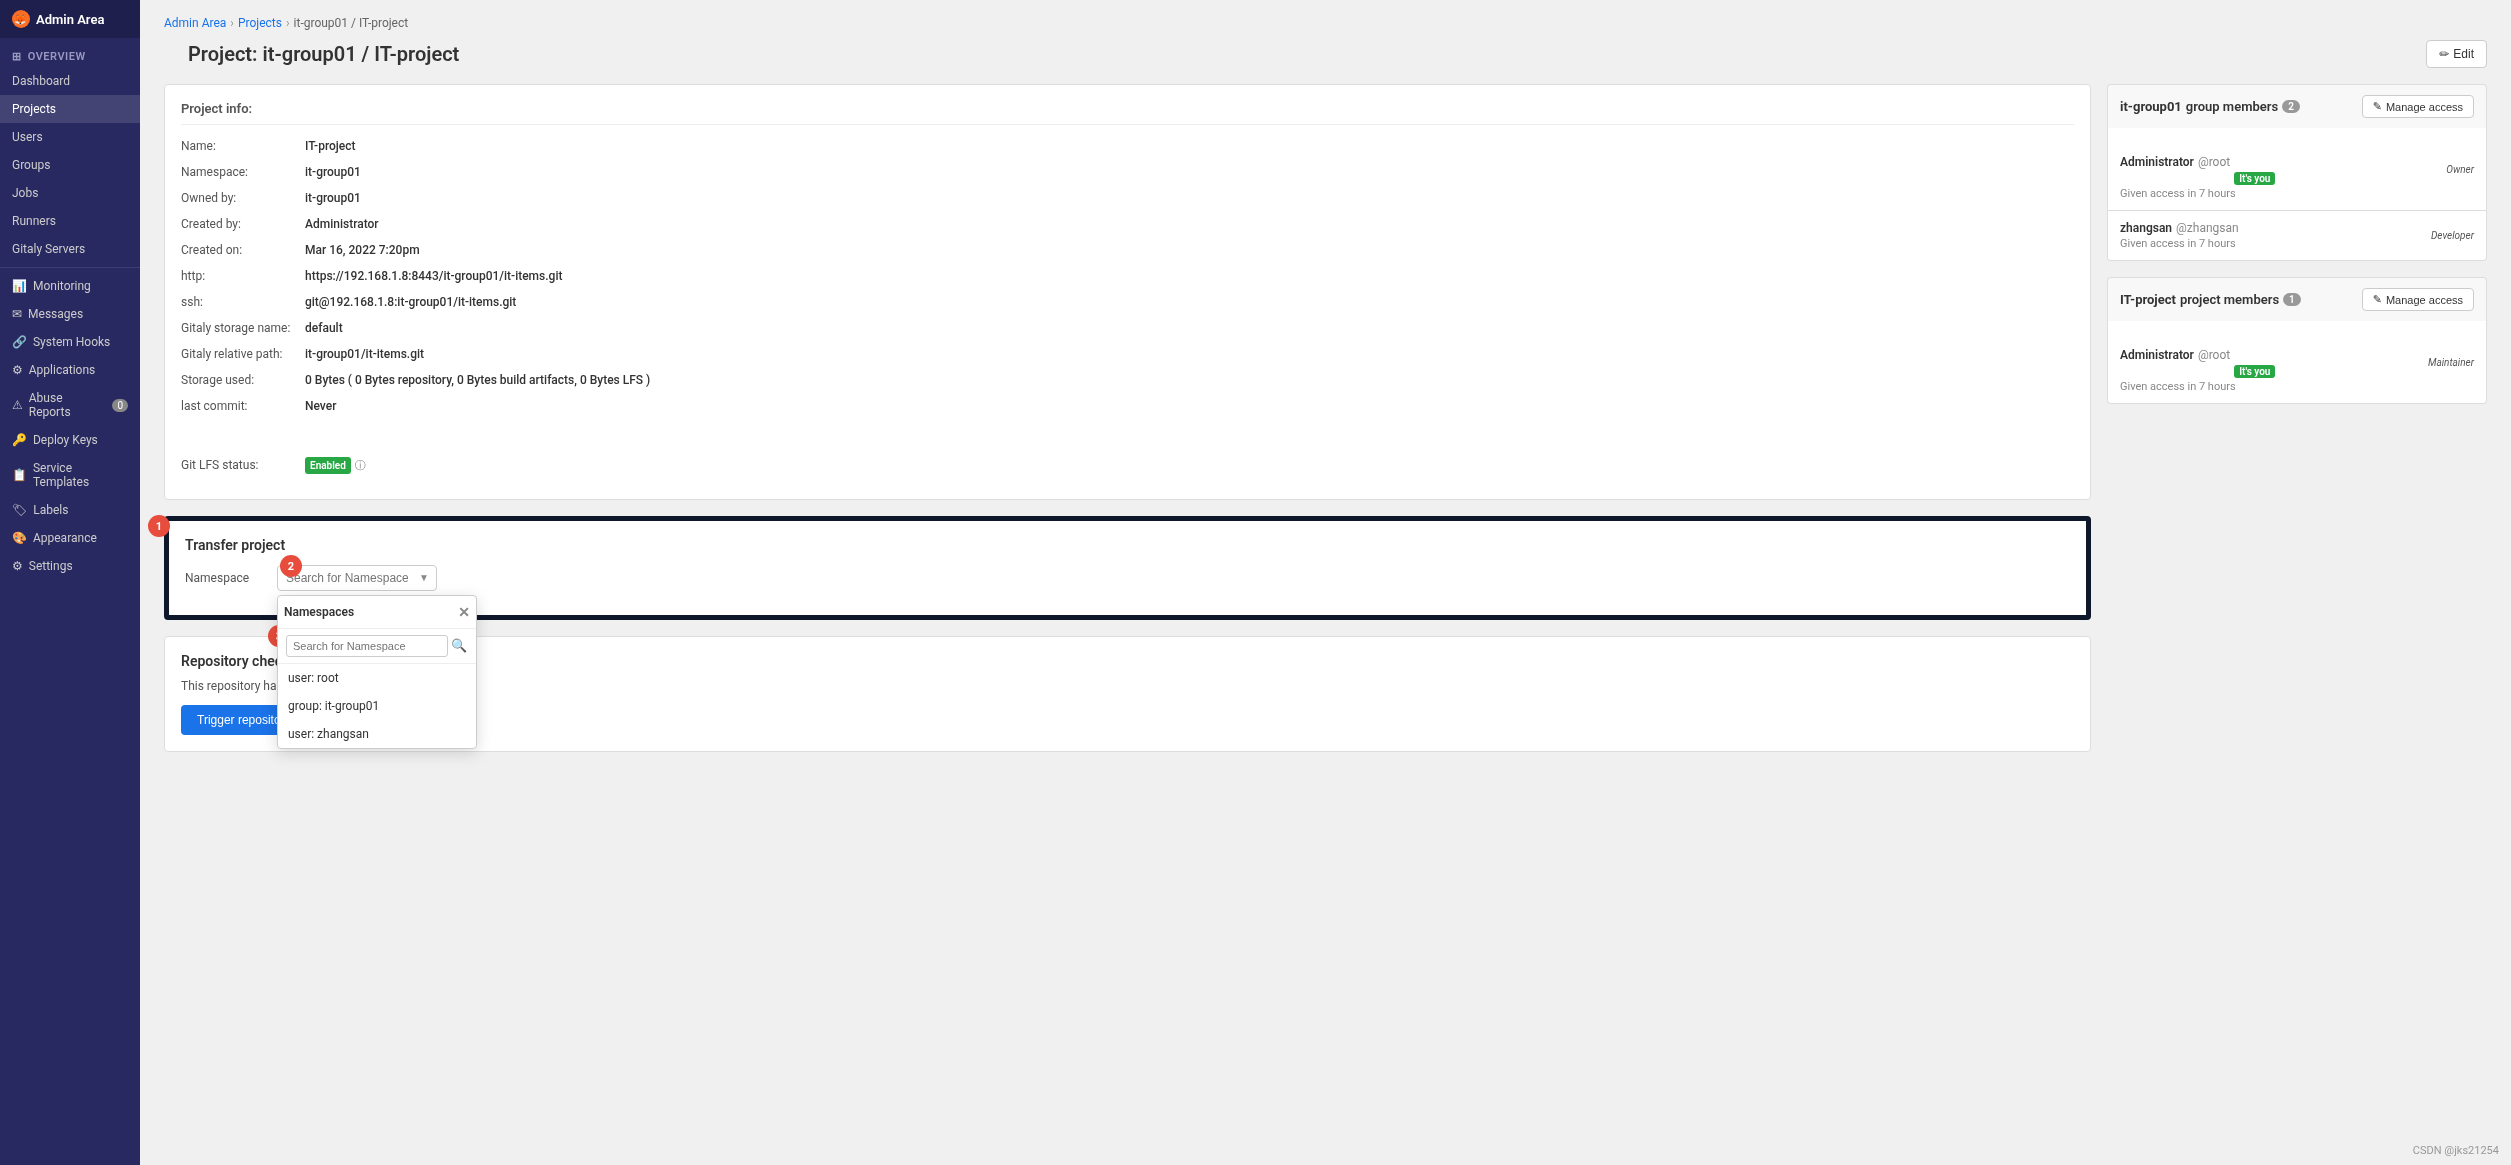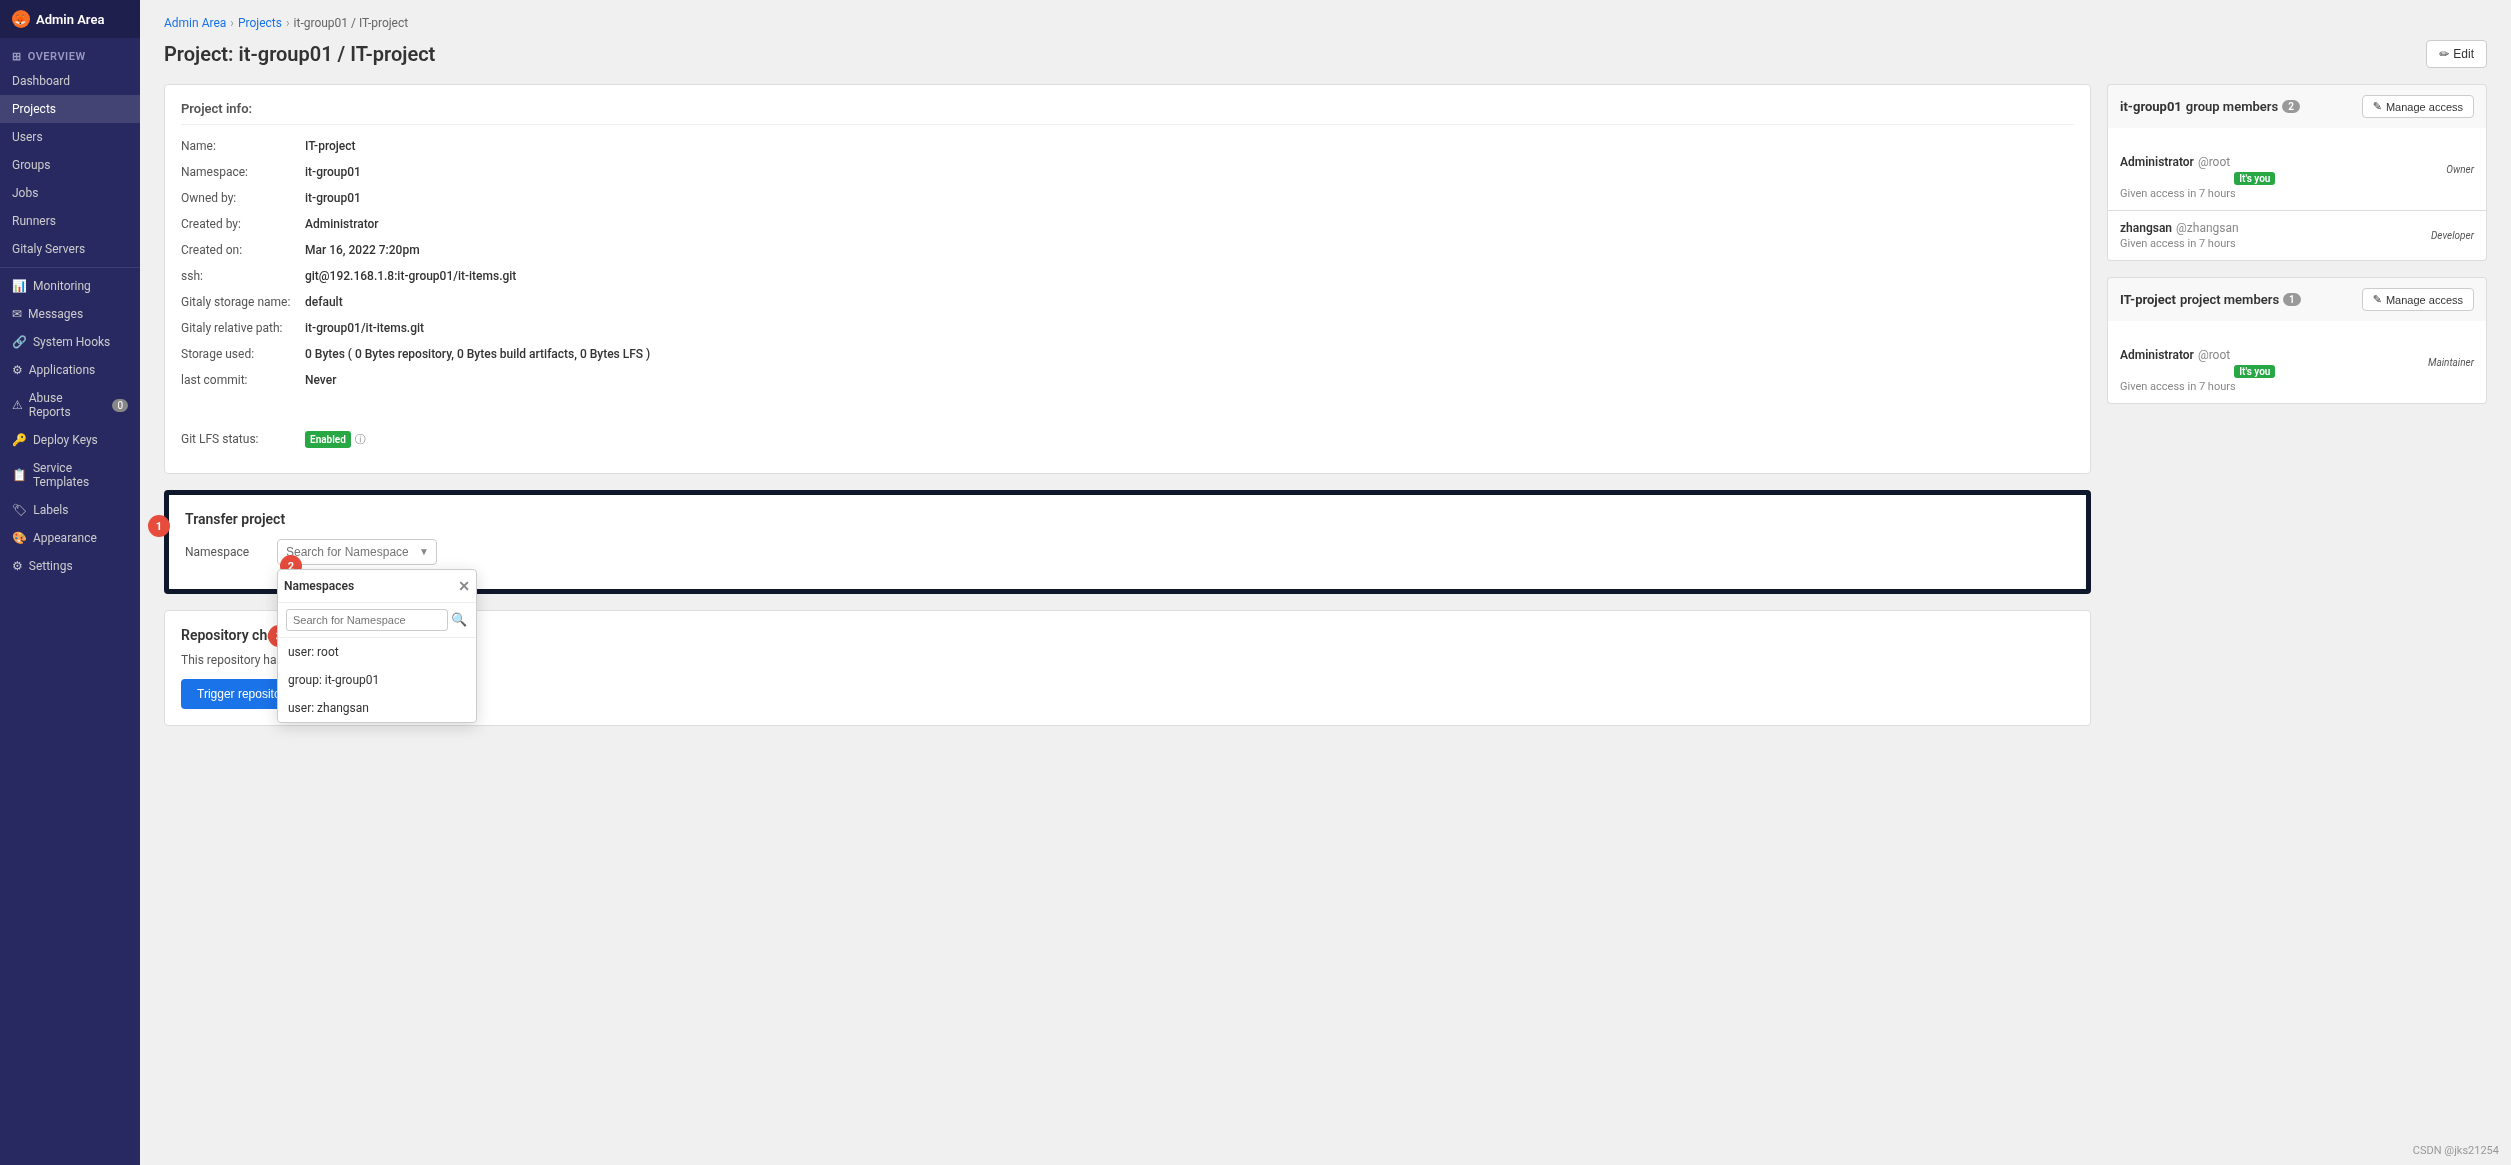--- a/index.html
+++ b/index.html
@@ -98,20 +98,21 @@
       gap: 4px;
     }
     .breadcrumb a { color: #1a73e8; text-decoration: none; }
     .breadcrumb .sep { color: #999; }
 
     .page-header {
       display: flex;
       align-items: center;
       justify-content: space-between;
       margin-bottom: 16px;
+      margin-left: 24px;
     }
     .page-title {
       font-size: 20px;
       font-weight: 600;
       color: #333;
     }
 
     .edit-btn {
       display: flex;
       align-items: center;
@@ -492,20 +493,24 @@
             <span class="info-label">Owned by:</span>
             <span class="info-value">it-group01</span>
           </div>
           <div class="info-row">
             <span class="info-label">Created by:</span>
             <span class="info-value">Administrator</span>
           </div>
           <div class="info-row">
             <span class="info-label">Created on:</span>
             <span class="info-value">Mar 16, 2022 7:20pm</span>
+          </div>
+          <div class="info-row">
+            <span class="info-label">http:</span>
+            <span class="info-value">https://192.168.1.8:8443/it-group01/it-items.git</span>
           </div>
           <div class="info-row">
             <span class="info-label">ssh:</span>
             <span class="info-value">git@192.168.1.8:it-group01/it-items.git</span>
           </div>
           <div class="info-row">
             <span class="info-label">Gitaly storage name:</span>
             <span class="info-value">default</span>
           </div>
           <div class="info-row">

